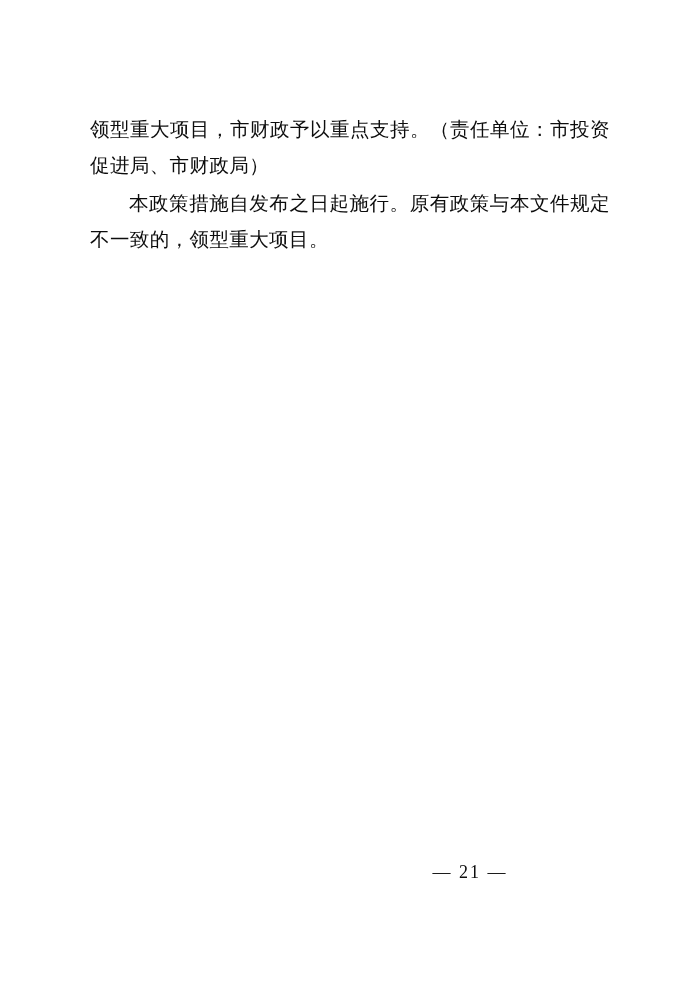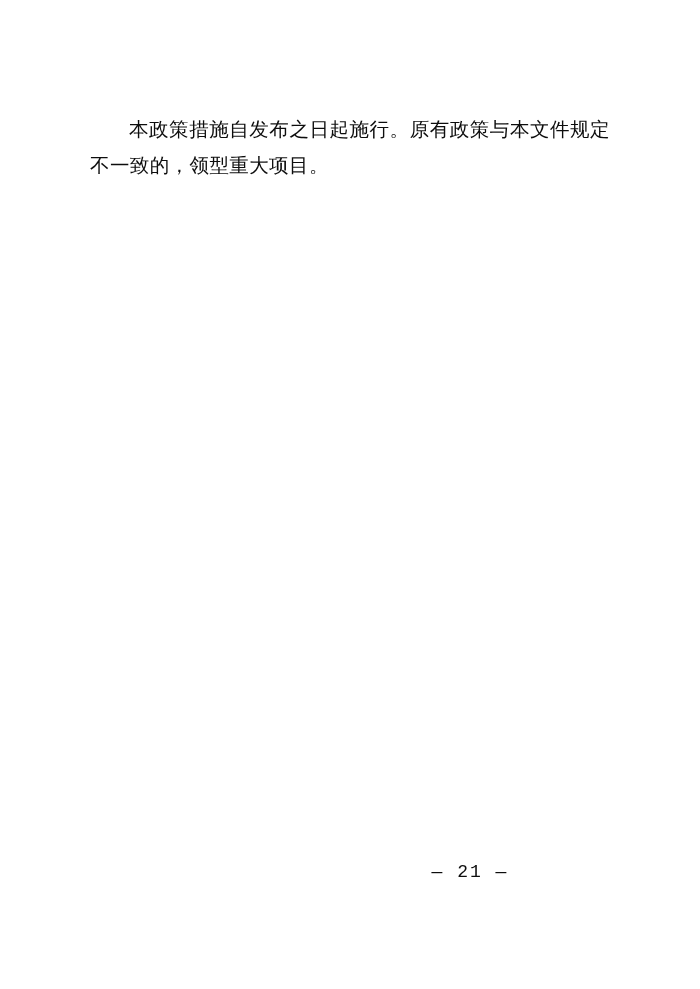--- a/index.html
+++ b/index.html
@@ -50,29 +50,30 @@
     top: 862px;
     width: 700px;
     text-align: center;
   }
   .page-number {
     display: inline-block;
     margin-left: 240px;
     font-size: 18px;
     letter-spacing: 2px;
     color: #0d0d0d;
-    font-family: Liberation Mono, monospace;
+    font-family: Liberation Serif, serif;
   }
 </style>
 </head>
 <body>
 
 <div class="page">
 
   <div class="content">
+    <p class="para">领型重大项目，市财政予以重点支持。（责任单位：市投资促进局、市财政局）</p>
     <p class="para indent">本政策措施自发布之日起施行。原有政策与本文件规定不一致的，领型重大项目。</p>
   </div>
 
   <div class="footer">
     <span class="page-number">— 21 —</span>
   </div>
 
 </div>
 
 </body></html>

